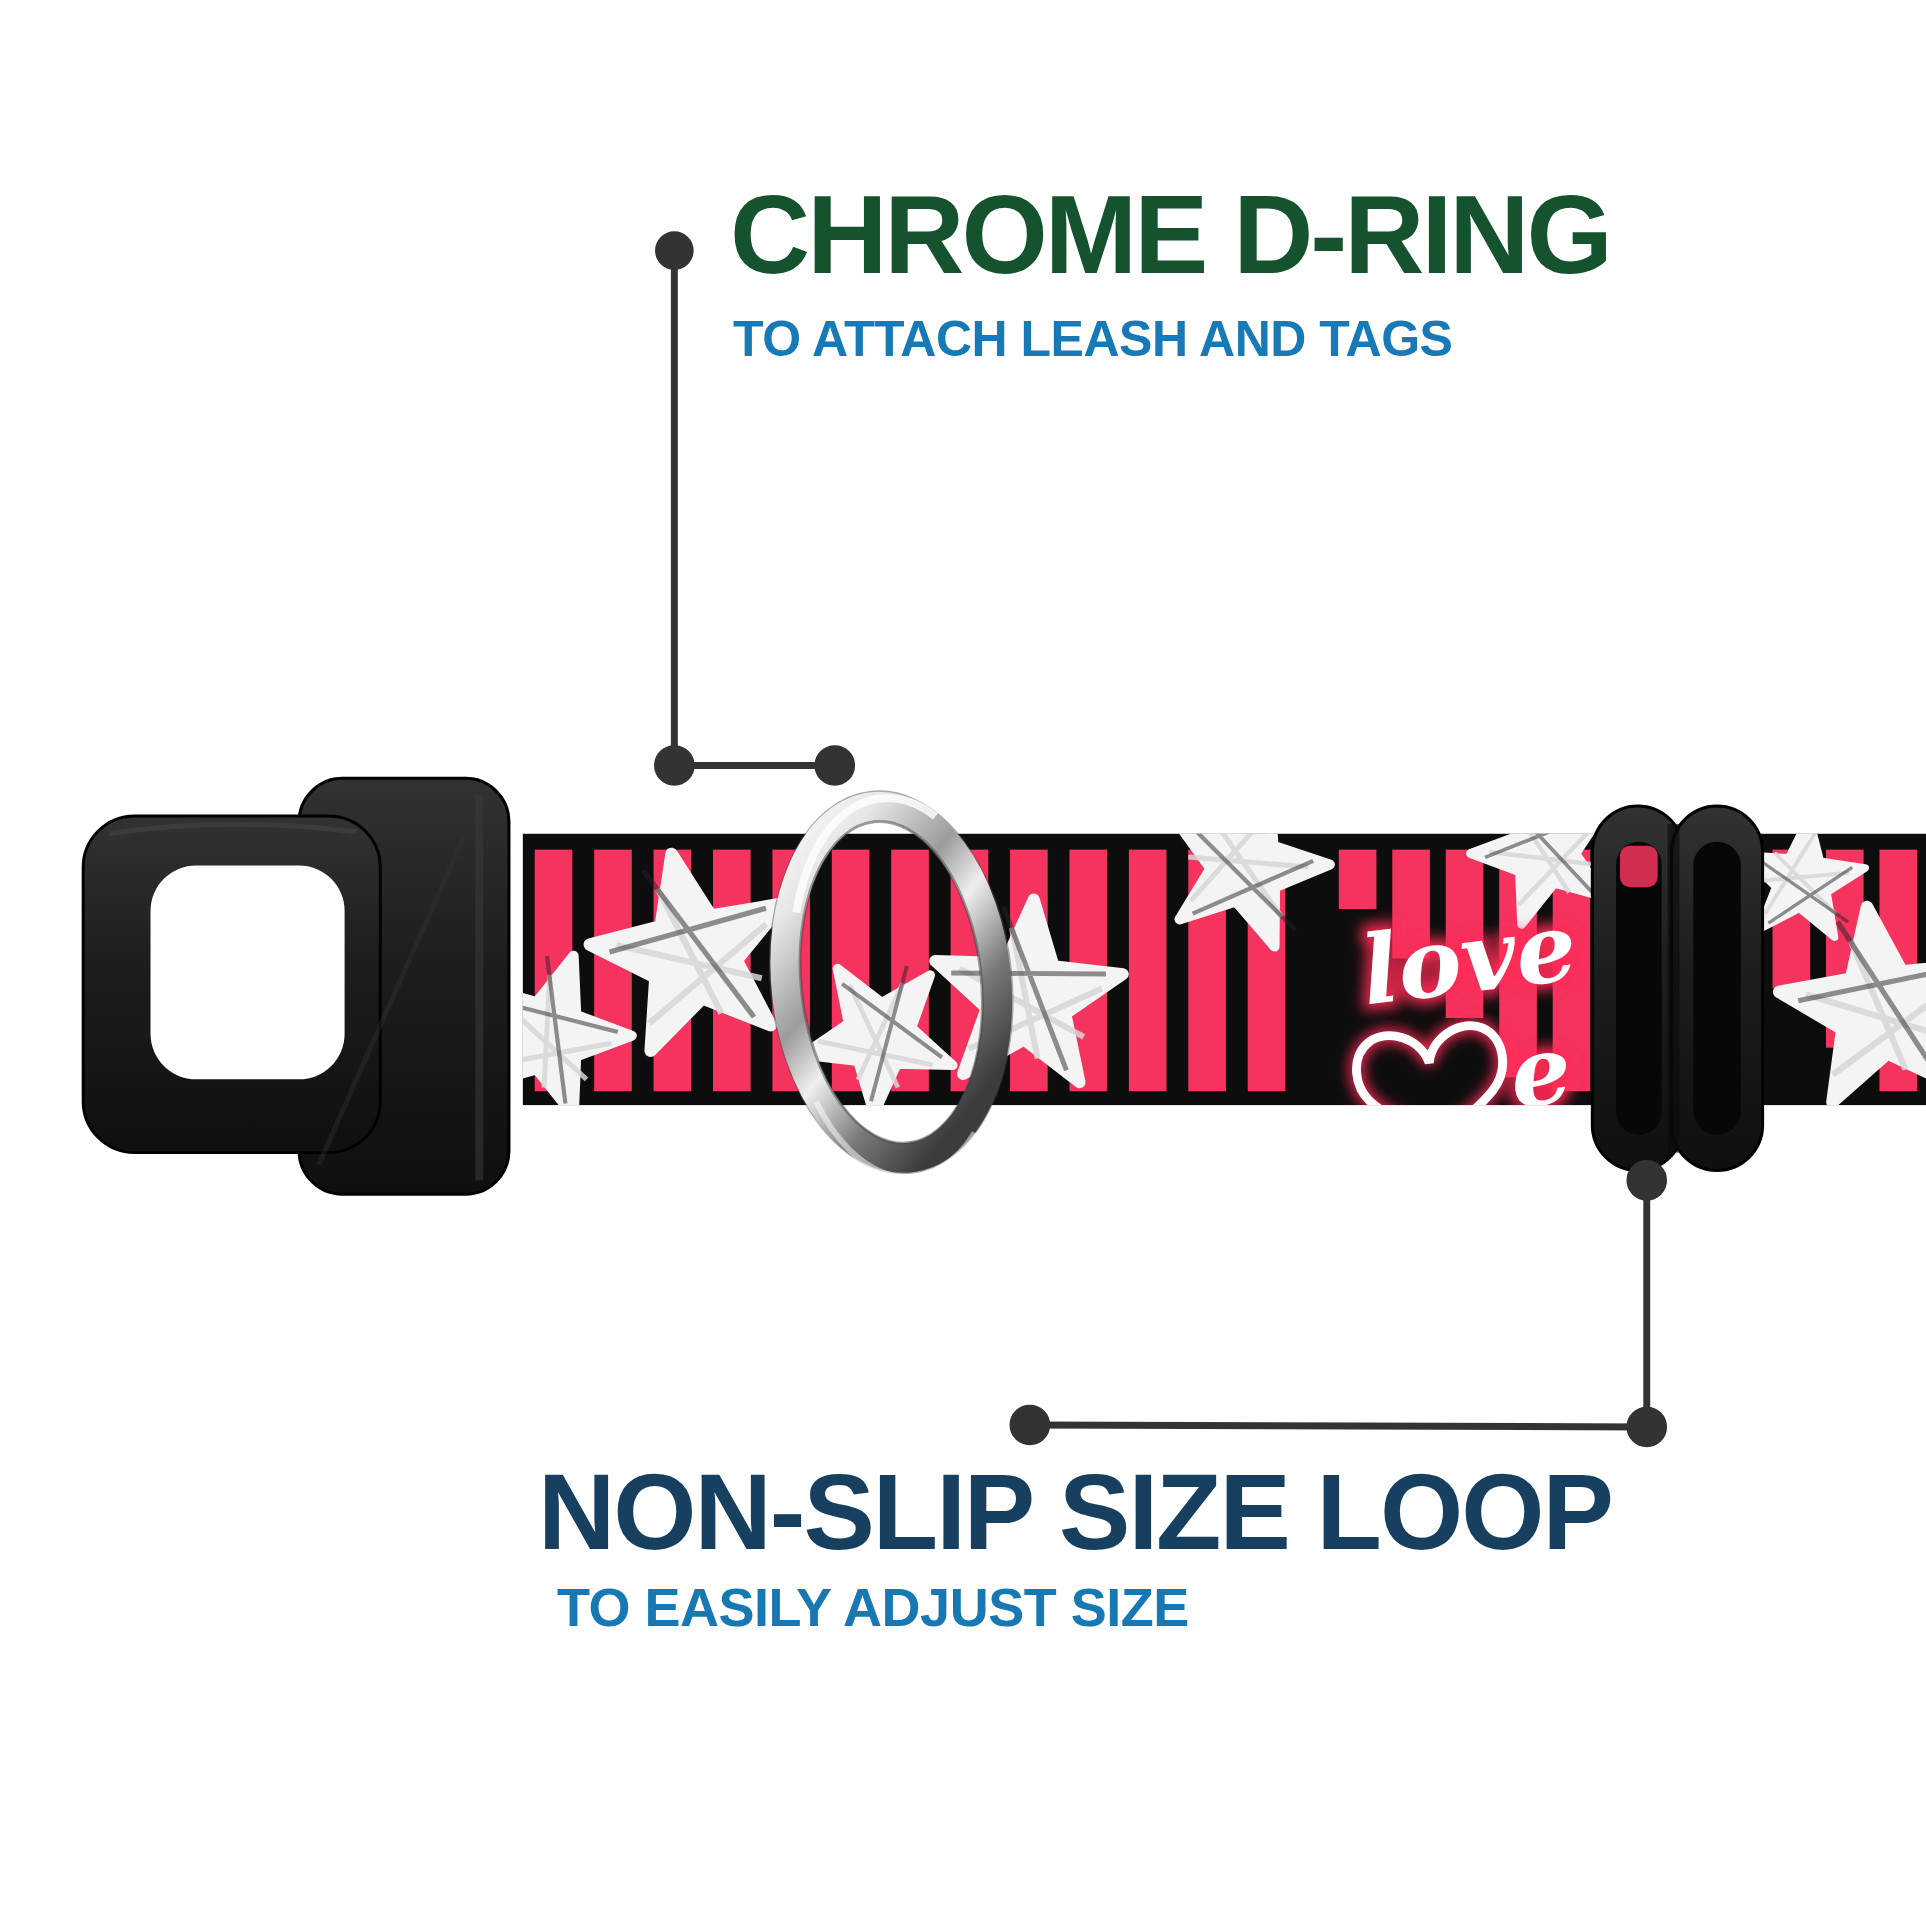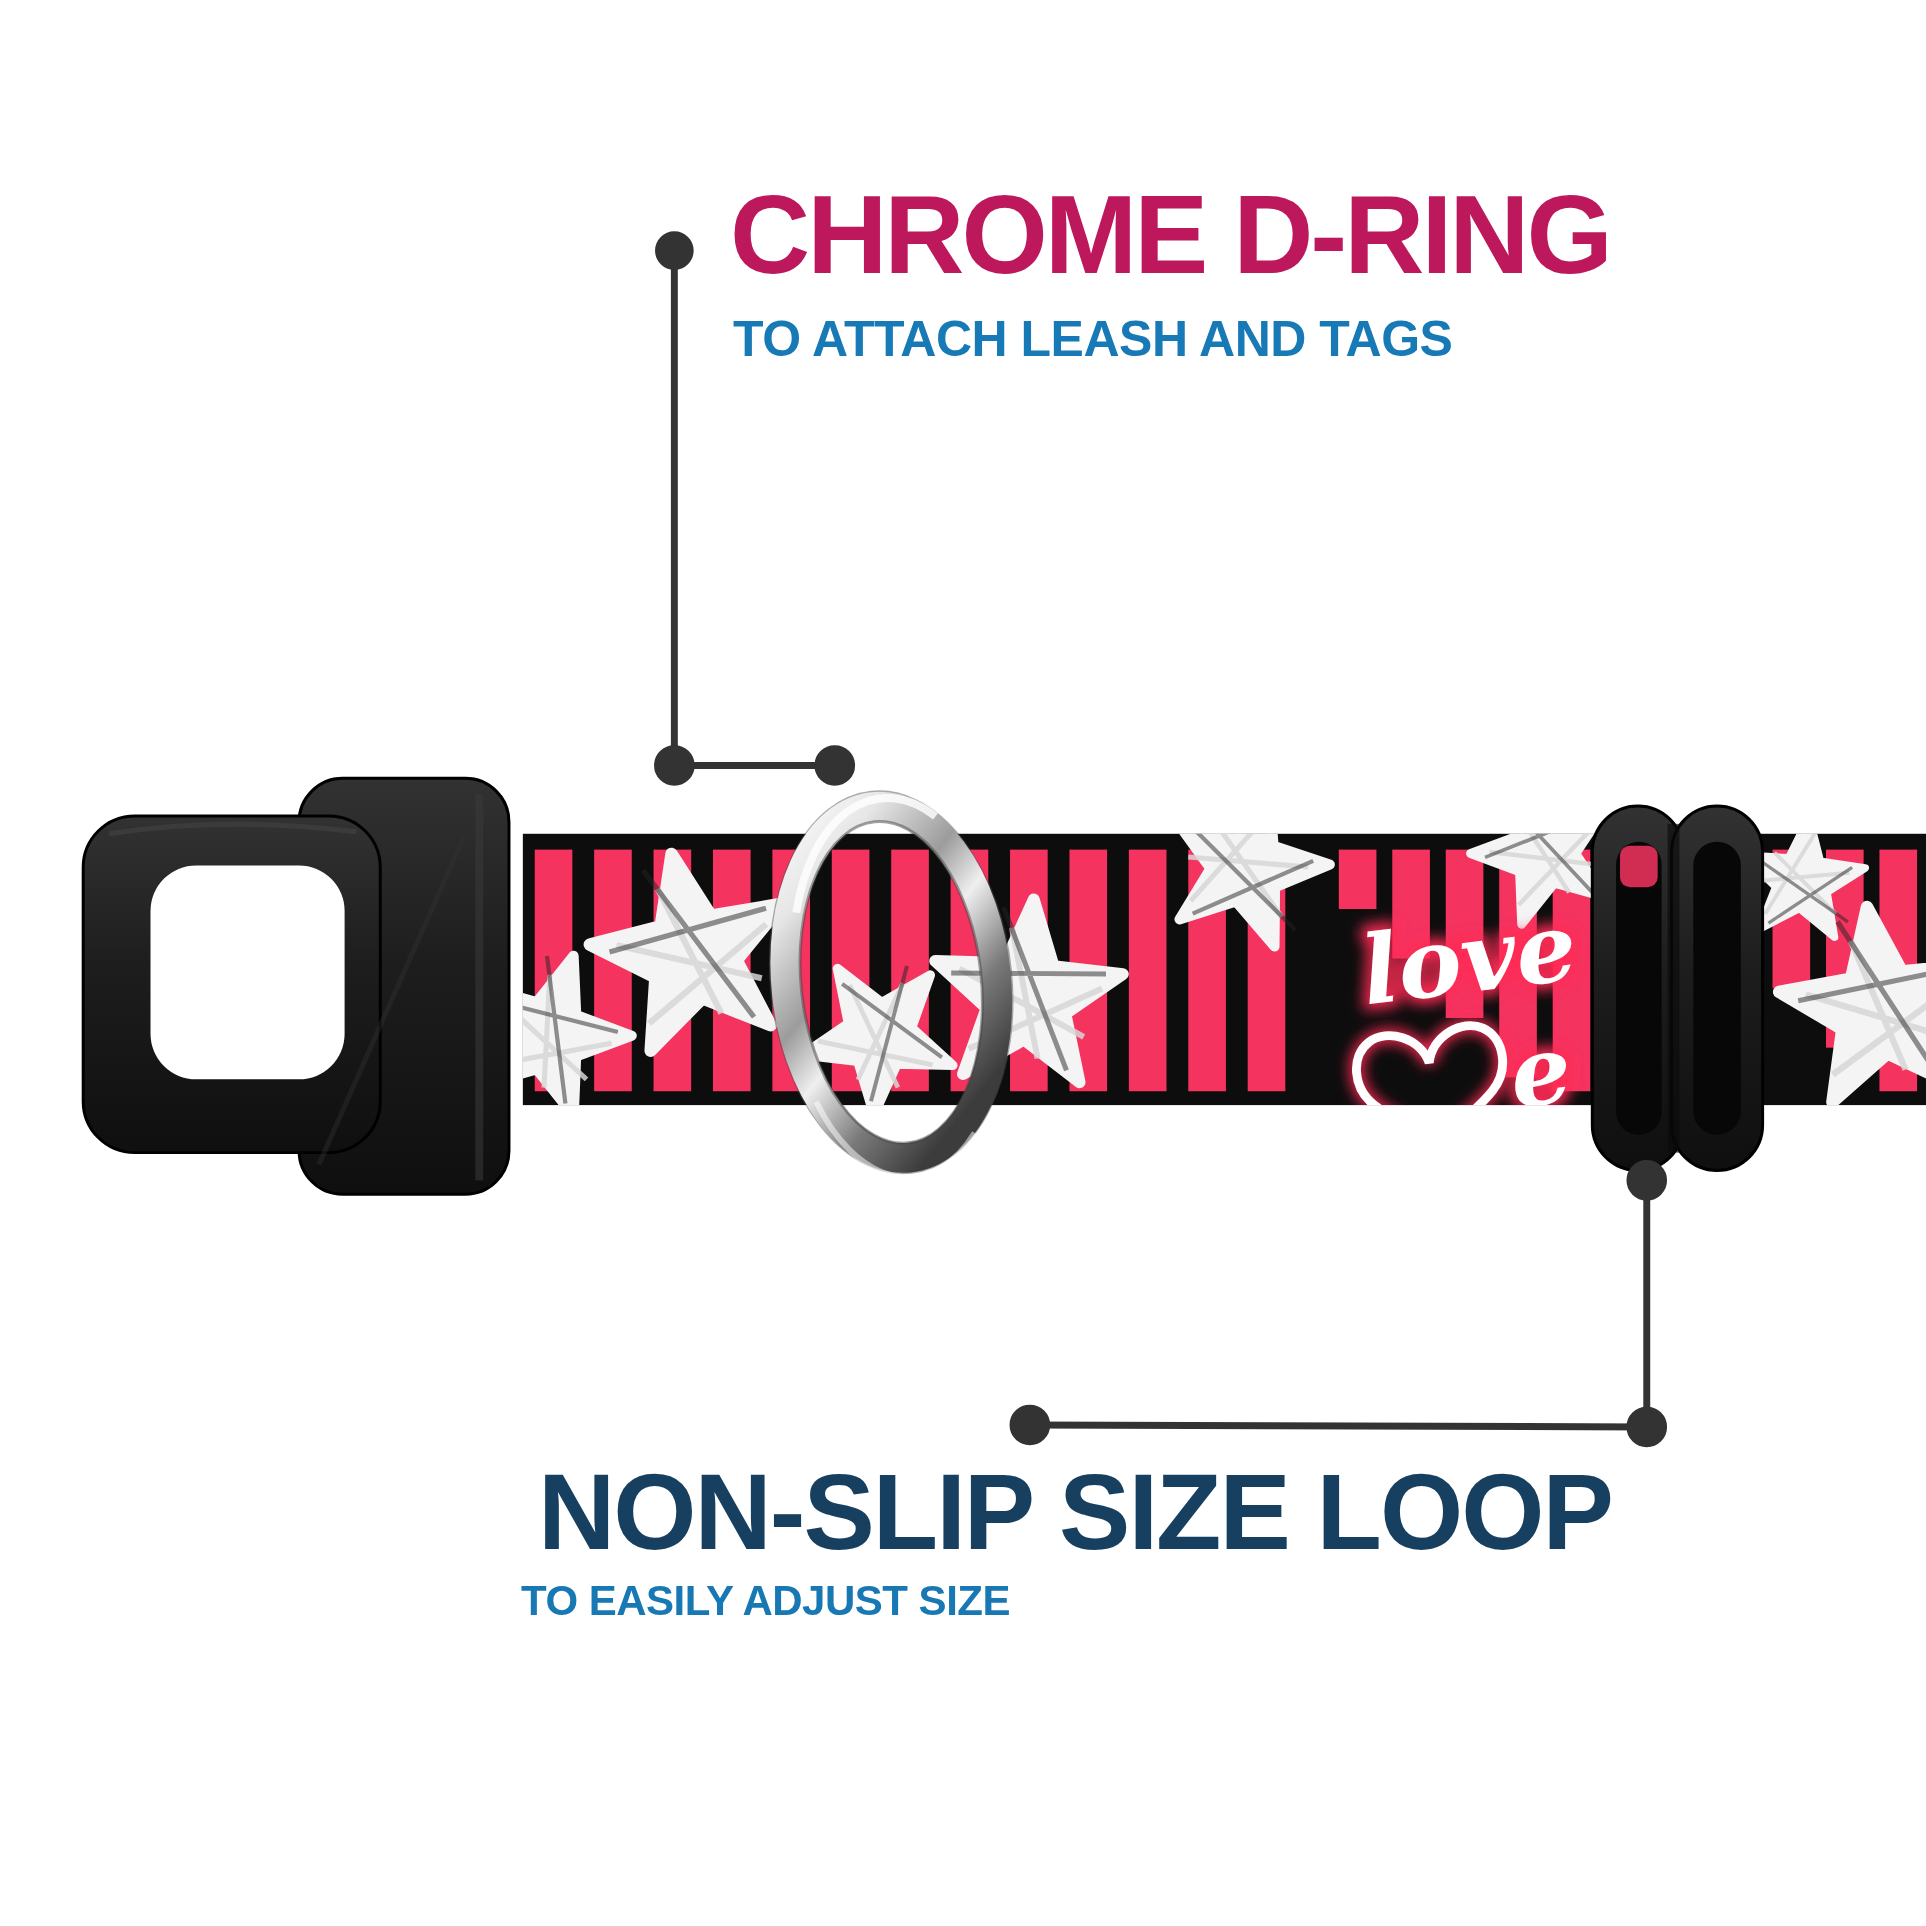--- a/index.html
+++ b/index.html
@@ -1,23 +1,23 @@
 <!DOCTYPE html>
 <html><head>
 <meta charset="utf-8">
 <style>
   html,body{margin:0;padding:0;background:#ffffff;}
   #stage{position:relative;width:1927px;height:1927px;background:#ffffff;overflow:hidden;
          font-family:"Liberation Sans",sans-serif;}
   #collar-svg{position:absolute;left:0;top:0;width:1927px;height:1927px;}
   .callout-title{position:absolute;font-weight:700;line-height:1;white-space:nowrap;}
-  #top-title{left:730px;top:180px;font-size:111px;letter-spacing:-3px;color:#be185d;}
+  #top-title{left:730px;top:180px;font-size:111px;letter-spacing:-3px;color:#14532d;}
   #top-subtitle{left:733px;top:314px;font-size:50px;font-weight:700;letter-spacing:-0.5px;color:#1779b5;white-space:nowrap;position:absolute;line-height:1;}
   #bottom-title{left:538px;top:1459px;font-size:107px;letter-spacing:-2px;color:#173f5f;}
-  #bottom-subtitle{left:521px;top:1580px;font-size:42px;font-weight:700;letter-spacing:-0.5px;color:#1878b3;white-space:nowrap;position:absolute;line-height:1;}
+  #bottom-subtitle{left:557px;top:1580px;font-size:54px;font-weight:700;letter-spacing:-0.5px;color:#1878b3;white-space:nowrap;position:absolute;line-height:1;}
   .love-script{font-family:"DejaVu Serif",serif;font-style:italic;font-weight:700;}
 </style>
 </head>
 <body>
 
 <div id="stage">
 
   <svg id="collar-svg" viewBox="0 0 1946 1946">
     <defs>
       <linearGradient id="chromeG" x1="0" y1="0" x2="0.6" y2="1">

